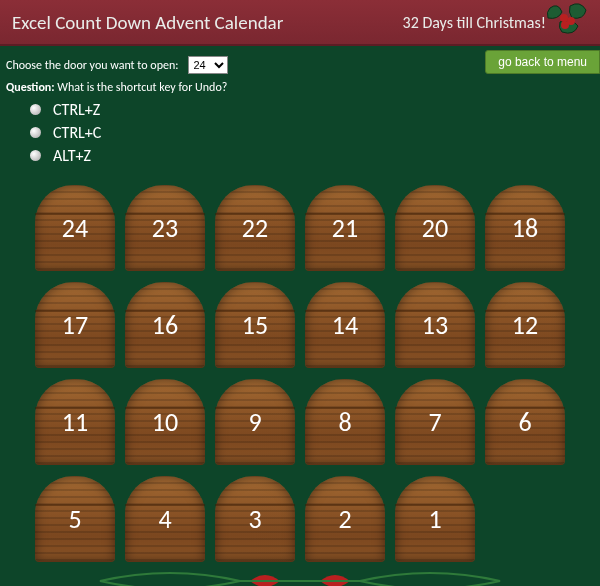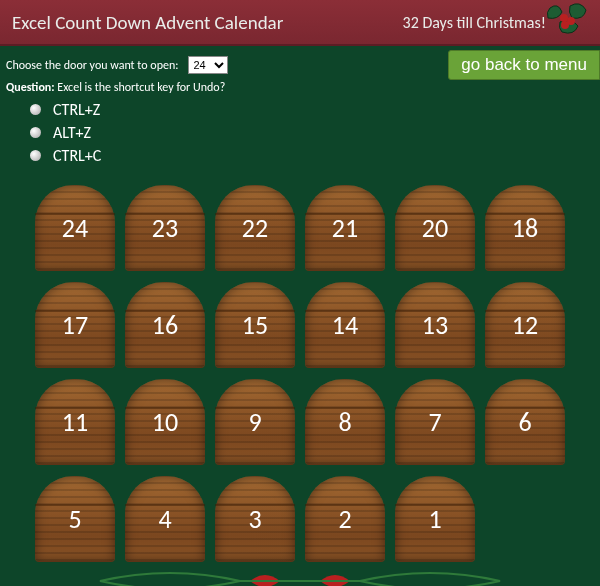--- a/index.html
+++ b/index.html
@@ -51,21 +51,21 @@
     background: #fff;
     color: #000;
     border: 1px solid #888;
   }
   .menu-btn {
     position: absolute;
     right: 0;
     top: 50px;
     background: #6aa338;
     color: #fff;
-    font-size: 17px;
+    font-size: 12px;
     padding: 4px 12px;
     border: 1px solid #4e7a28;
     border-radius: 3px 0 0 3px;
     cursor: pointer;
   }
   .question-block {
     padding: 2px 6px 8px 6px;
     font-size: 12px;
   }
   .question-label { font-weight: bold; }
@@ -142,33 +142,33 @@
 
 <div class="chooser-row">
   <span>Choose the door you want to open:</span>
   <select class="door-select">
     <option>24</option>
   </select>
 </div>
 
 <div class="question-block">
   <span class="question-label">Question:</span>
-  <span>Excel is the shortcut key for Undo?</span>
+  <span>What is the shortcut key for Undo?</span>
   <ul class="answers">
     <li>
         <span class="radio"></span>
         <span>CTRL+Z</span>
       </li>
     <li>
         <span class="radio"></span>
-        <span>ALT+Z</span>
+        <span>CTRL+C</span>
       </li>
     <li>
         <span class="radio"></span>
-        <span>CTRL+C</span>
+        <span>ALT+Z</span>
       </li>
   </ul>
 </div>
 
 <div class="doors">
   <div class="door">
       <span>24</span>
     </div>
   <div class="door">
       <span>23</span>

